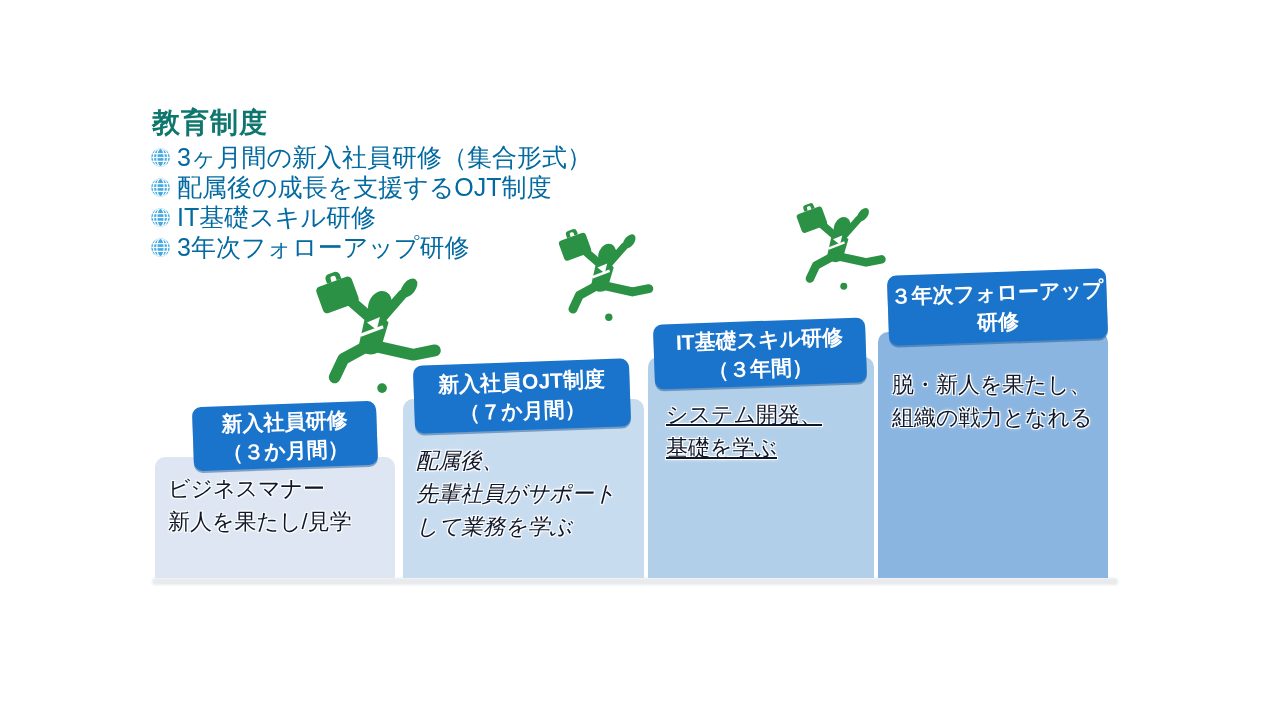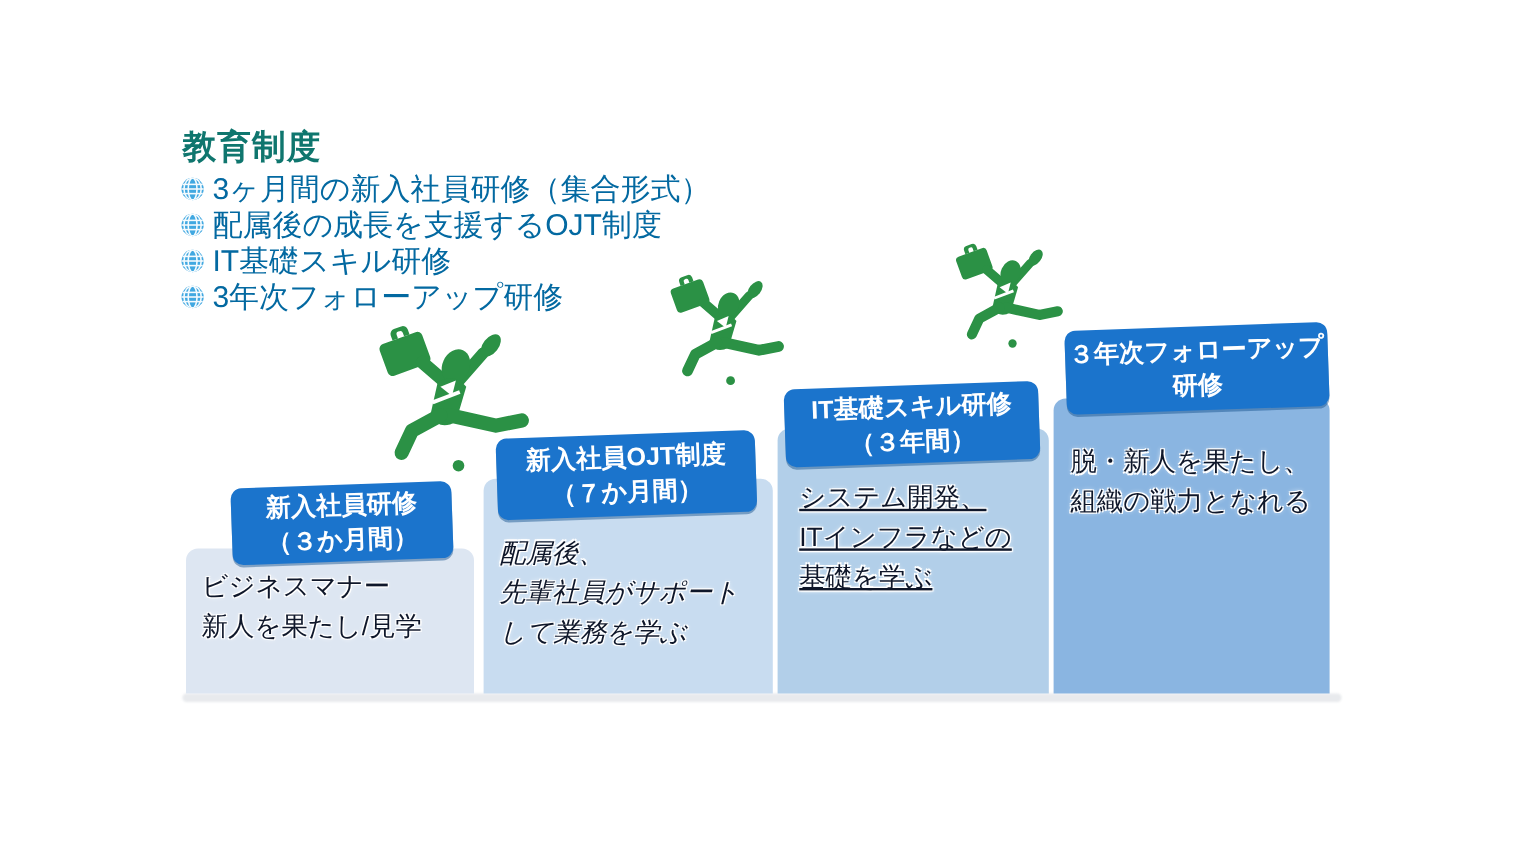--- a/index.html
+++ b/index.html
@@ -142,21 +142,20 @@
     <div>ビジネスマナー</div>
     <div>新人を果たし/見学</div>
   </div>
   <div class="body-text text2">
     <div>配属後、</div>
     <div>先輩社員がサポート</div>
     <div>して業務を学ぶ</div>
   </div>
   <div class="body-text text3">
     <div>システム開発、</div>
-    <div>ITインフラなどの</div>
     <div>基礎を学ぶ</div>
   </div>
   <div class="body-text text4">
     <div>脱・新人を果たし、</div>
     <div>組織の戦力となれる</div>
   </div>
 
   <div class="badge badge1">
     <div>新入社員研修</div>
     <div>（３か月間）</div>

